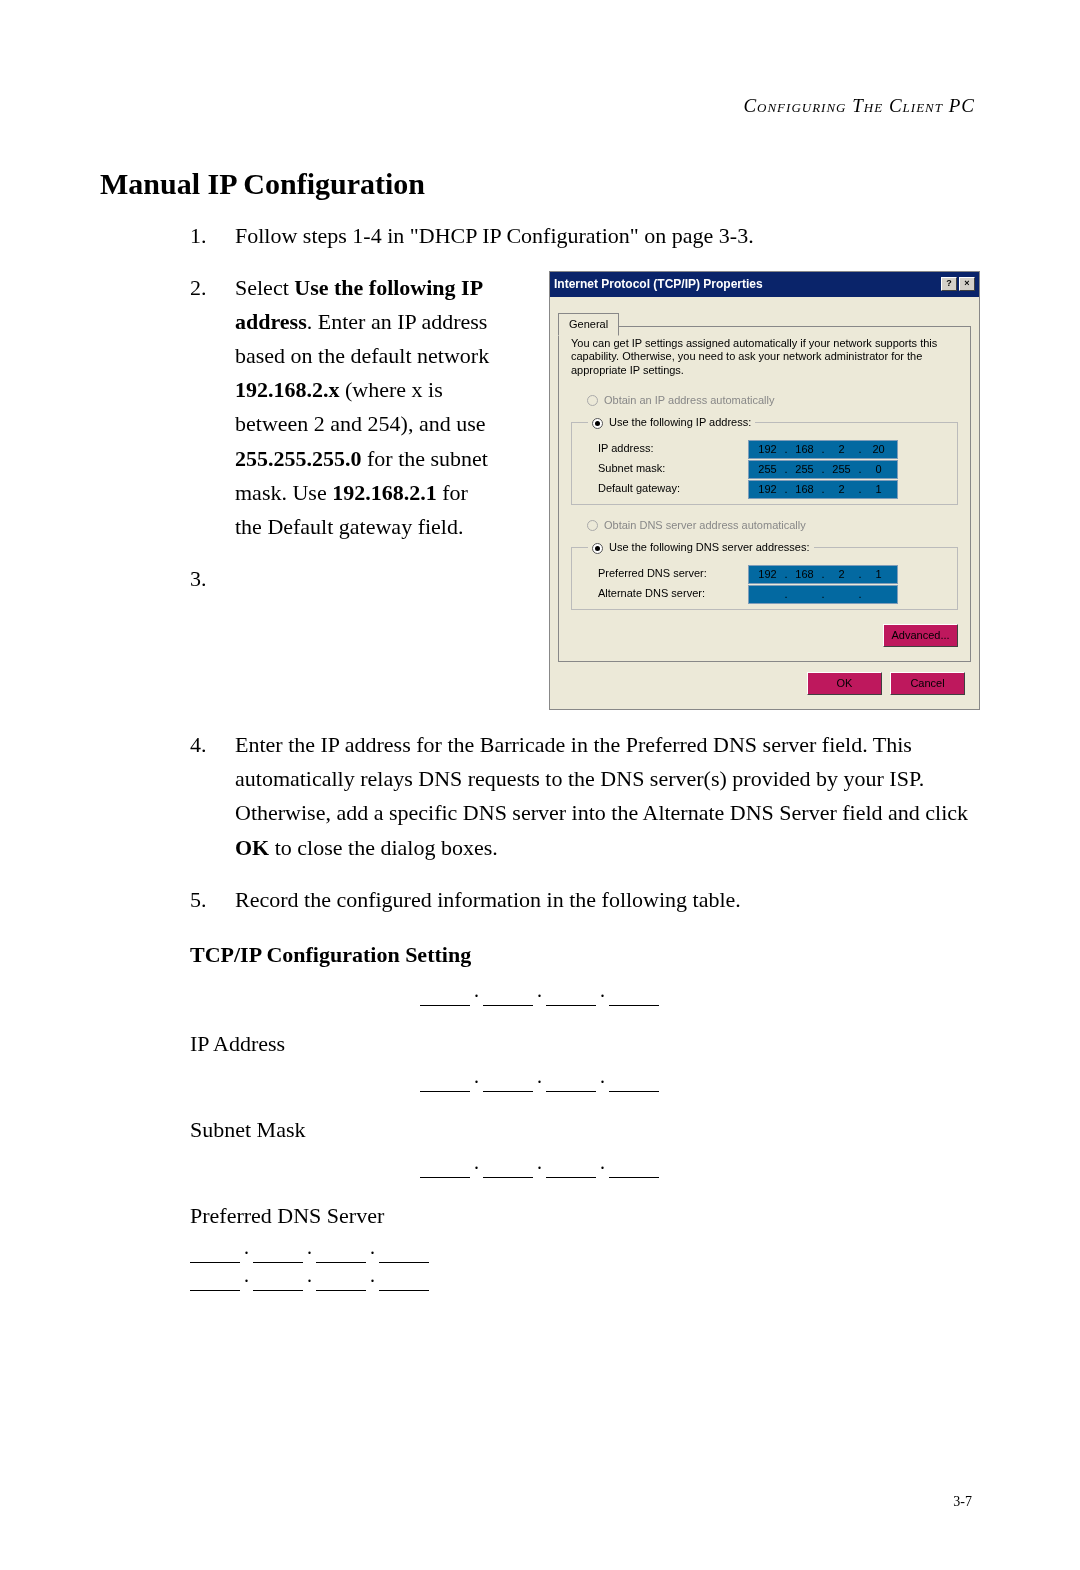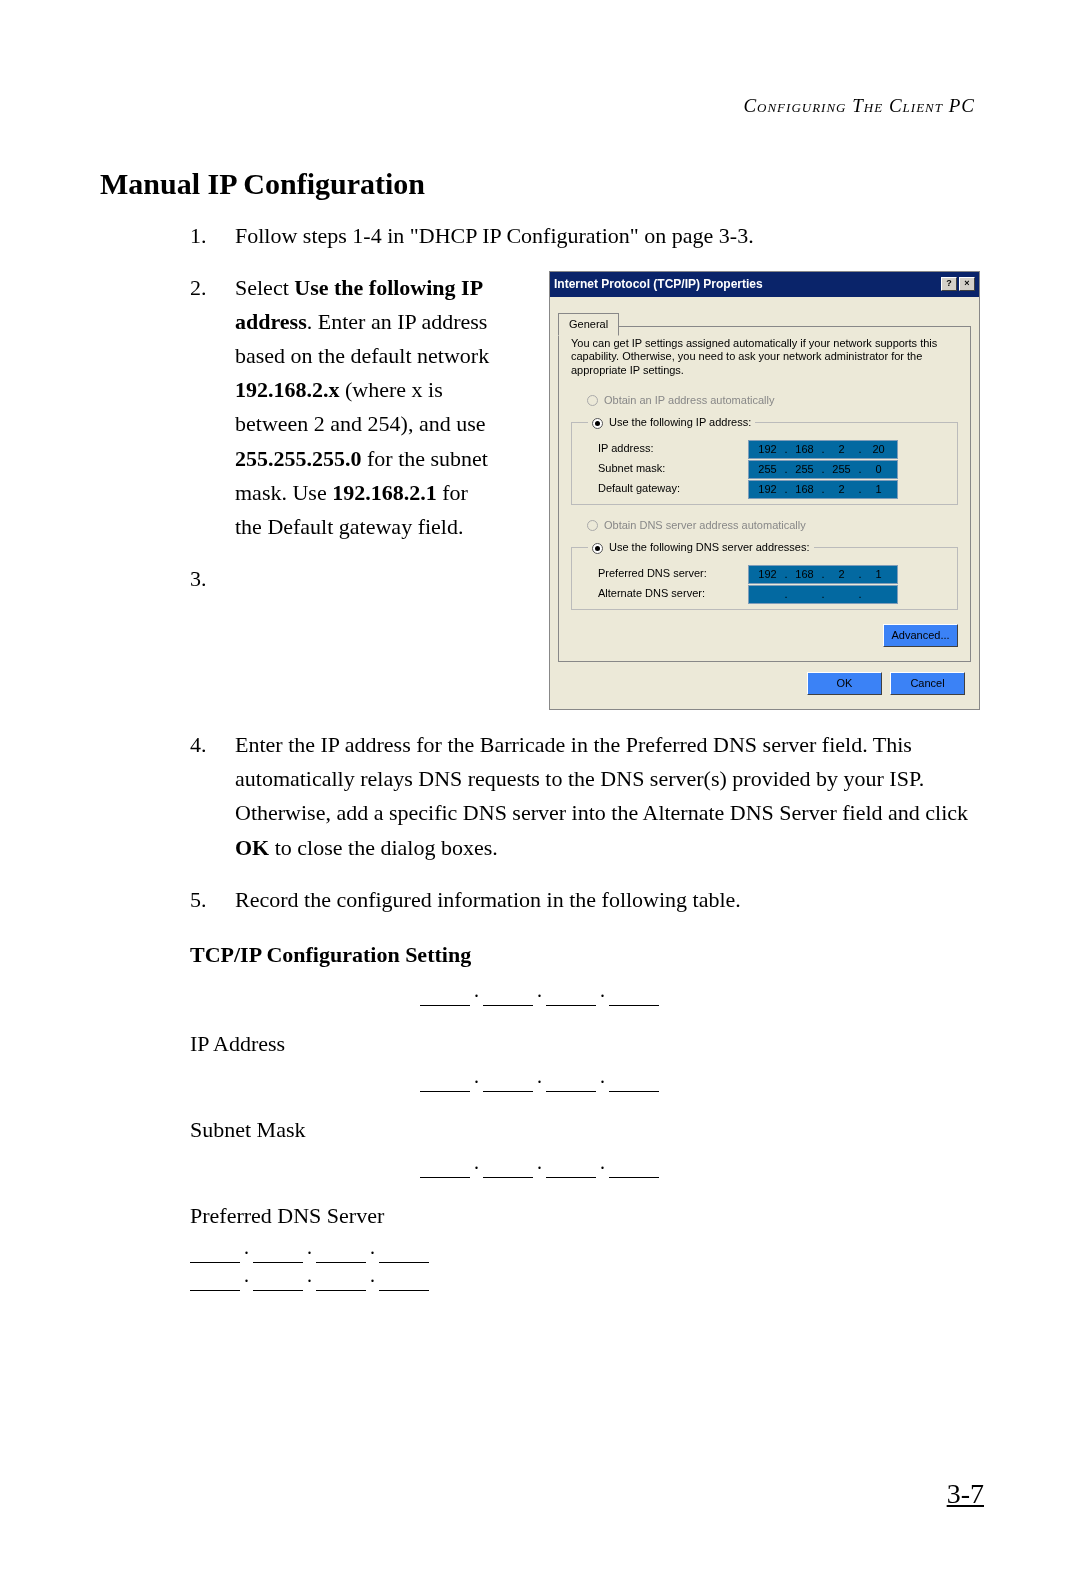--- a/index.html
+++ b/index.html
@@ -182,21 +182,21 @@
     .adv-row {
       display: flex;
       justify-content: flex-end;
       padding-top: 4px;
     }
     .win-btn {
       font-family: Tahoma, Arial, sans-serif;
       font-size: 11px;
       padding: 2px 0;
       width: 75px;
-      background: #3b82f6;
+      background: #be185d;
       border: 1px solid #404040;
       border-top-color: #fff;
       border-left-color: #fff;
       text-align: center;
     }
 
     .table-section {
       margin-top: 10px;
       padding-left: 90px;
       font-size: 22px;
@@ -221,23 +221,22 @@
       display: inline-block;
       width: 50px;
       border-bottom: 1px solid #000;
       height: 16px;
     }
     .fd { font-size: 20px; position: relative; top: 2px; }
 
     .page-number {
       position: absolute;
       bottom: 60px;
-      right: 96px;
-      font-size: 28px;
-      text-decoration: underline;
+      right: 108px;
+      font-size: 14px;
     }
   </style>
 </head>
 <body>
 
 <div class="page">
   <div class="header-text">Configuring The Client PC</div>
 
   <h2>Manual IP Configuration</h2>
 

